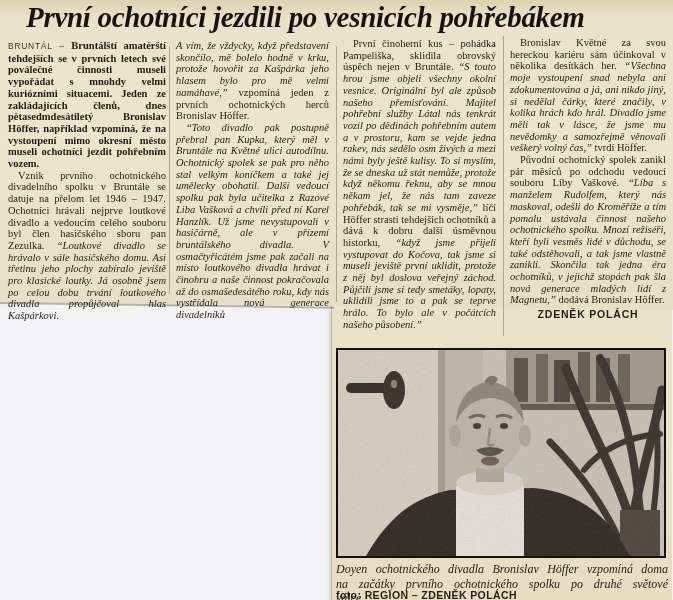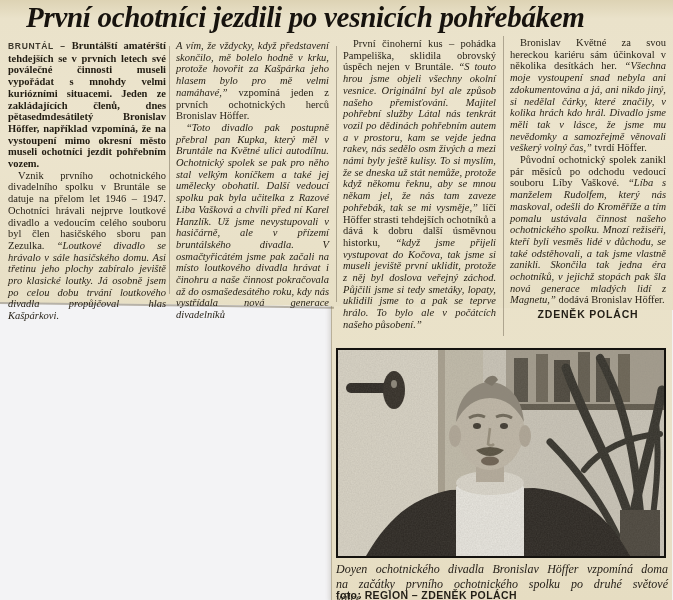--- a/index.html
+++ b/index.html
@@ -40,21 +40,21 @@
     position:absolute;
     font-size:10.5px;line-height:11.7px;text-align:justify;
     color:#282319;
   }
   .col p{margin:0;text-indent:10px;}
   .col p.flush{text-indent:0;}
   .lead{font-weight:bold;color:#211c12;}
   .q{font-style:italic;margin-top:47px;}
   .dateline{
     font-family:"Liberation Sans", sans-serif;
-    font-size:8.5px;font-weight:bold;letter-spacing:.7px;color:#3d382c;
+    font-size:8.5px;font-weight:normal;letter-spacing:.7px;color:#3d382c;
   }
   #col1{left:8px;top:40px;width:158px;}
   #col2{left:176px;top:40px;width:153px;}
   #col3{left:343px;top:38px;width:153px;}
   #col4{left:510px;top:37px;width:156px;}
 
   .vrule{position:absolute;width:1px;background:#8d8470;opacity:.65;}
   #rule1{left:169px;top:46px;height:248px;}
   #rule2{left:336px;top:46px;height:256px;}
   #rule3{left:503px;top:36px;height:300px;}

